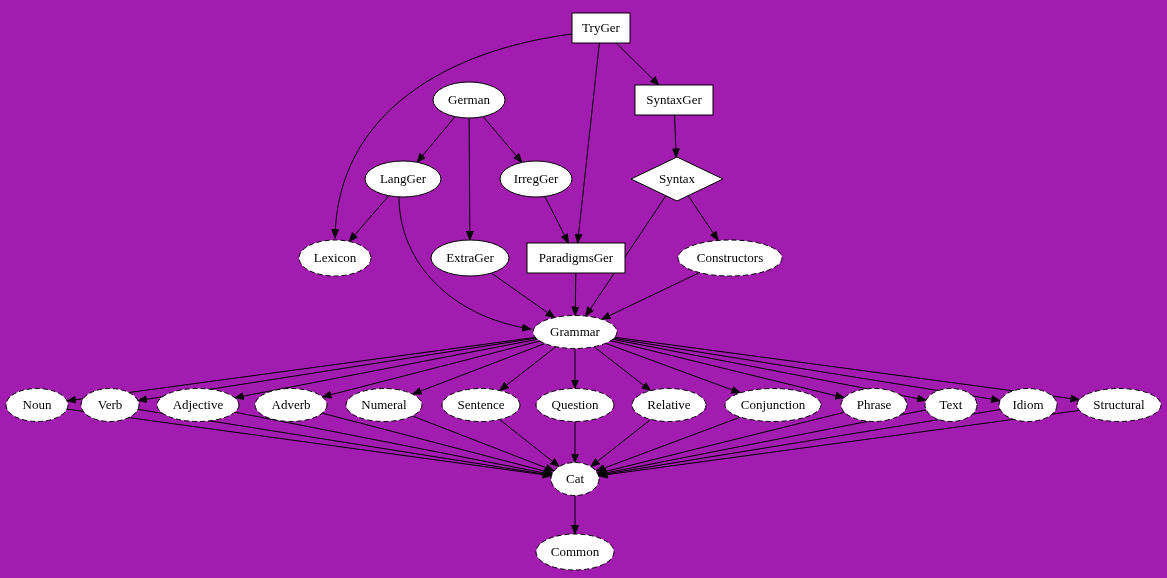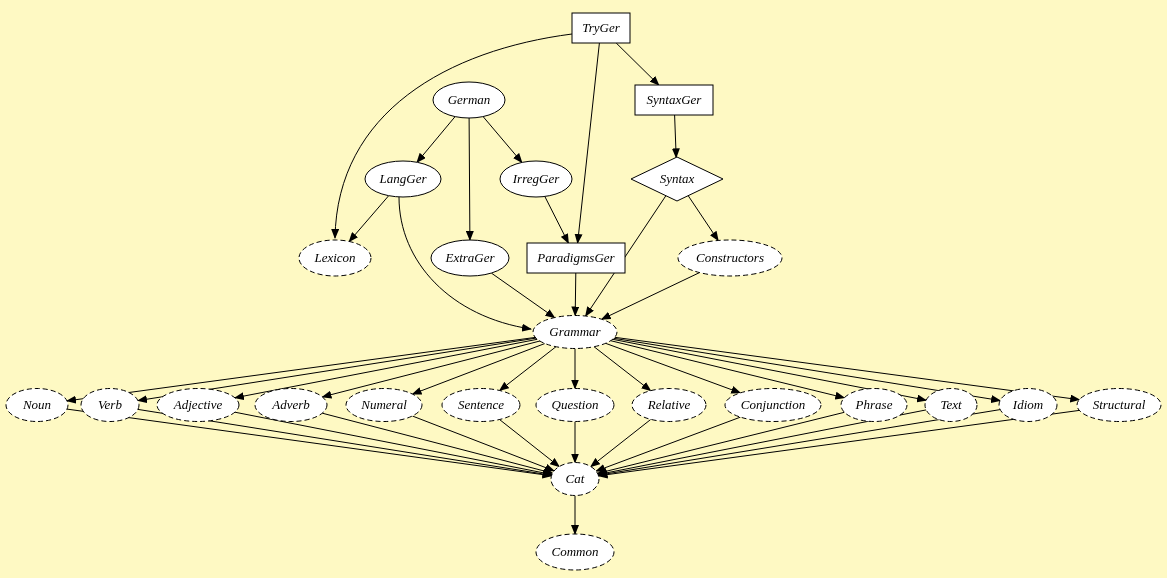--- a/index.html
+++ b/index.html
@@ -1,22 +1,21 @@
 <!DOCTYPE html>
 <html><head>
 <meta charset="utf-8">
 <style>
   html, body { margin: 0; padding: 0; background: #ffffff; }
   .canvas {
     position: relative;
     width: 1167px;
     height: 578px;
-    background: #fef9c3;
+    background: #a21caf;
     overflow: hidden;
-    font-style: italic;
   }
   .edge {
     fill: none;
     stroke: #000000;
     stroke-width: 1;
   }
   .node-shape {
     fill: #ffffff;
     stroke: #000000;
     stroke-width: 1;

